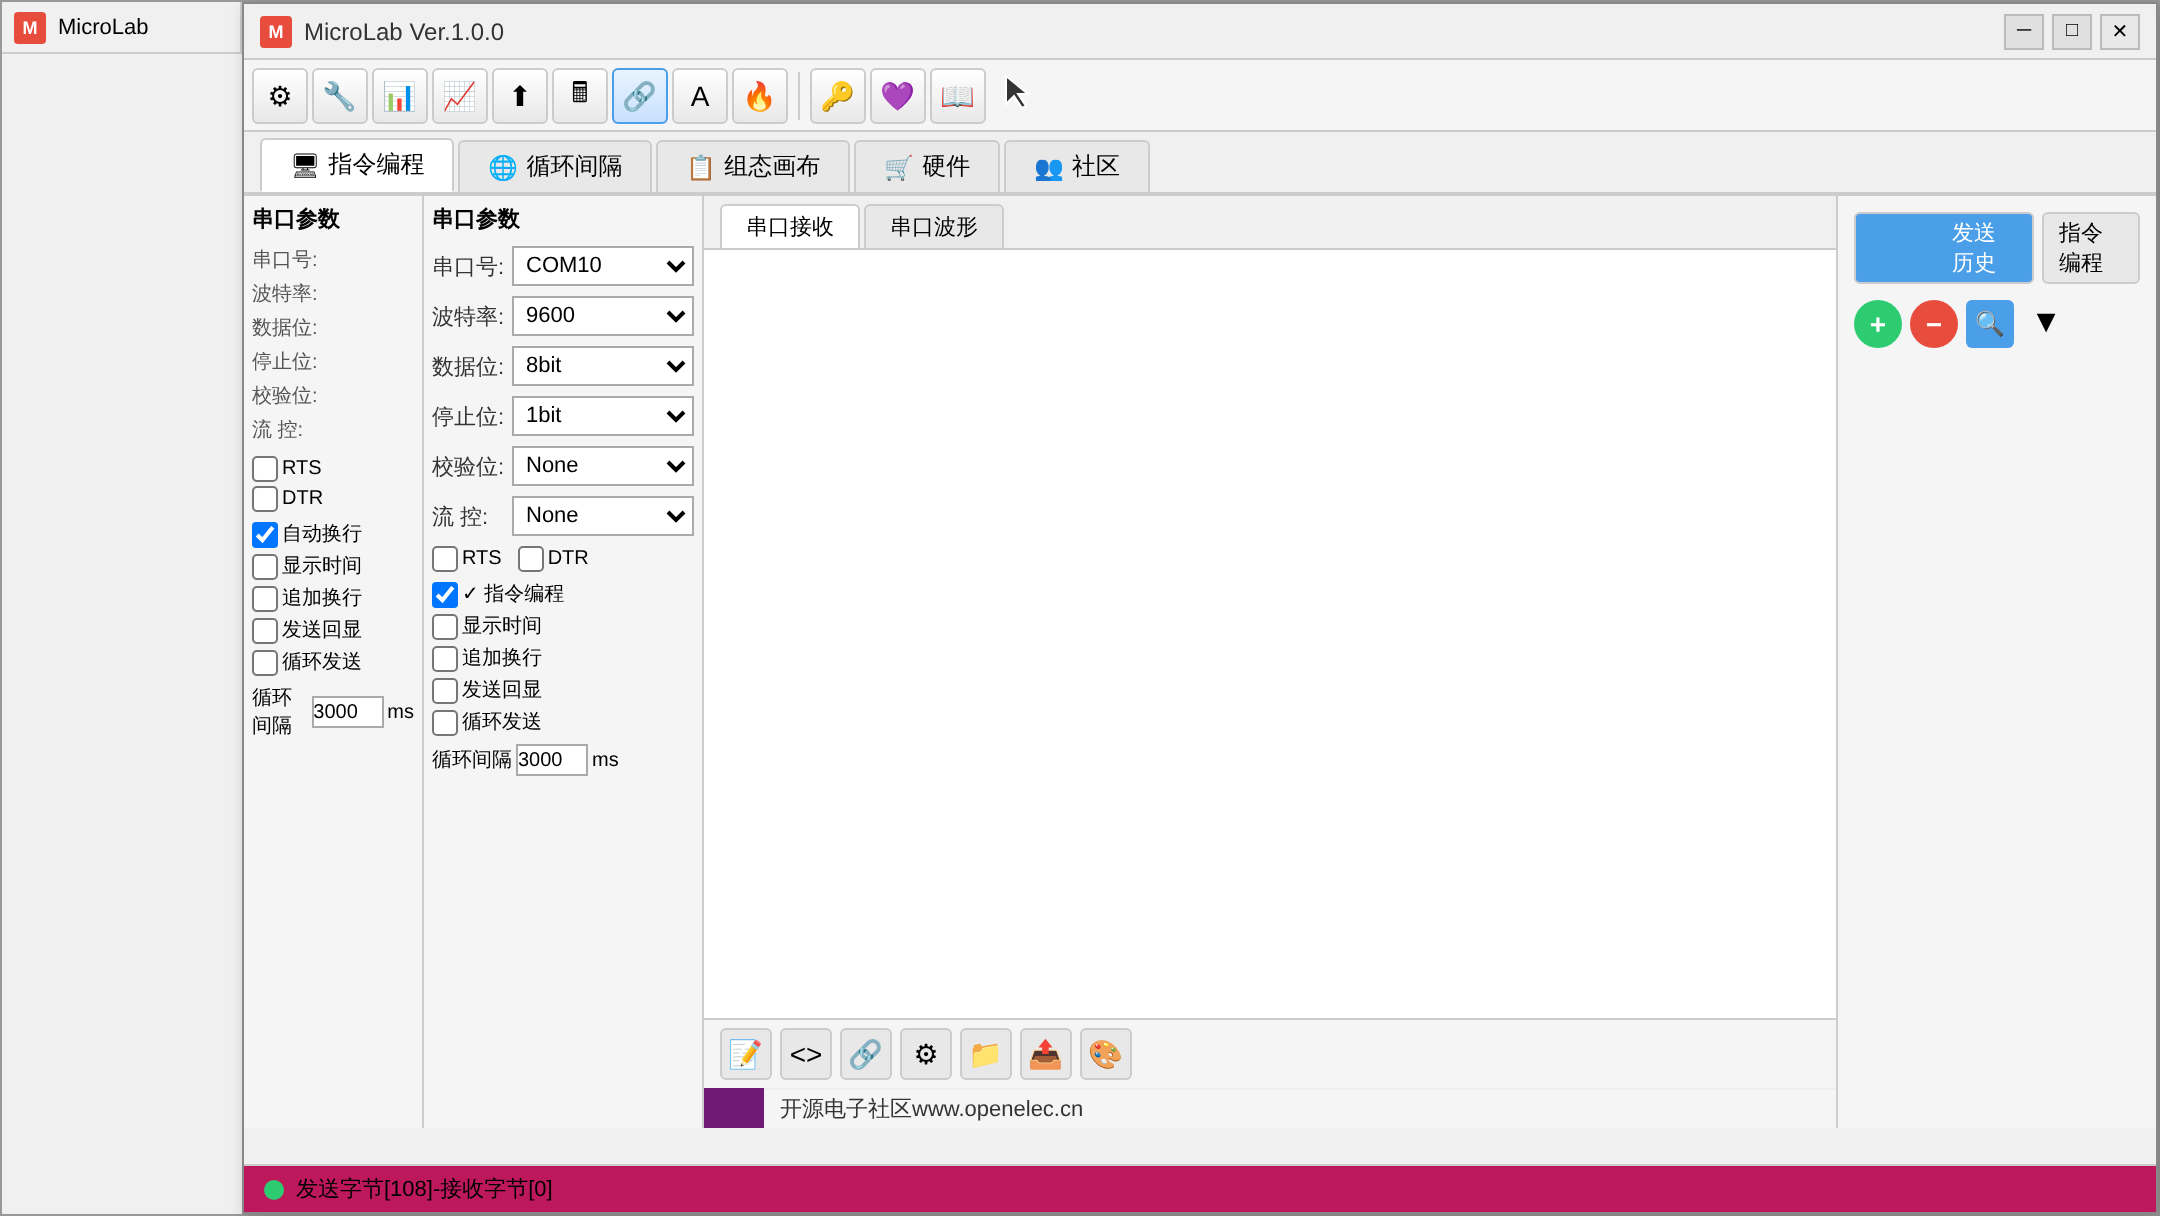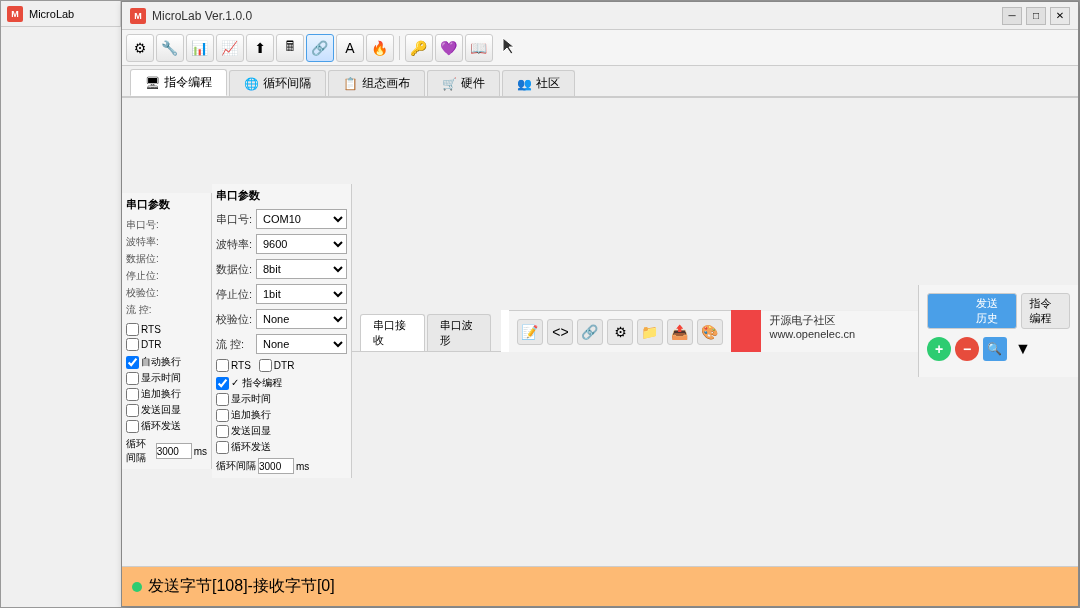--- a/index.html
+++ b/index.html
@@ -192,27 +192,27 @@
       background: none;
       border: none;
       cursor: pointer;
       font-size: 16px;
     }
 
     
     .status-bar {
       position: absolute;
       bottom: 0; left: 0; right: 0;
-      height: 40px;
-      background: #fdba74;
+      height: 24px;
+      background: #be185d;
       border-top: 1px solid #ccc;
       display: flex;
       align-items: center;
       padding: 0 10px;
-      font-size: 16px;
+      font-size: 11px;
     }
     .status-dot {
       width: 10px; height: 10px;
       border-radius: 50%;
       background: #2ecc71;
       margin-right: 6px;
     }
 
     
     .annotation {
@@ -481,21 +481,21 @@
       <div class="tab">
         <span>🛒</span>
         <span>硬件</span>
       </div>
       <div class="tab">
         <span>👥</span>
         <span>社区</span>
       </div>
     </div>
 
-    <div style="display:flex; height: calc(608px - 28px - 22px - 36px - 32px - 24px); position:relative;align-items:center;">
+    <div style="display:flex; height: calc(608px - 28px - 22px - 36px - 32px - 24px); position:relative;">
 
       <div style="width:90px; background:#f5f5f5; border-right:1px solid #ccc; padding:4px;">
         <div style="font-weight:bold; font-size:11px; margin-bottom:6px;">串口参数</div>
         <div style="font-size:10px; color:#555; margin-bottom:3px;">串口号:</div>
         <div style="font-size:10px; color:#555; margin-bottom:3px;">波特率:</div>
         <div style="font-size:10px; color:#555; margin-bottom:3px;">数据位:</div>
         <div style="font-size:10px; color:#555; margin-bottom:3px;">停止位:</div>
         <div style="font-size:10px; color:#555; margin-bottom:3px;">校验位:</div>
         <div style="font-size:10px; color:#555; margin-bottom:3px;">流 控:</div>
         <div style="margin-top:6px;">
@@ -606,21 +606,21 @@
           <input type="checkbox" style=""> 
             <span>循环发送</span>
         </label>
         <div style="font-size:10px; display:flex; align-items:center; gap:2px;">
           <span>循环间隔</span>
           <input type="text" value="3000" style="width: 36px; height: 16px; font-size: 10px; border: 1px solid rgb(170, 170, 170);">
           <span>ms</span>
         </div>
       </div>
 
-      <div style="flex:1; display:flex; flex-direction:row; background:#ef4444; position:relative;">
+      <div style="flex:1; display:flex; flex-direction:column; background:#701a75; position:relative;">
 
         <div class="inner-tab-bar">
           <div class="inner-tab active">串口接收</div>
           <div class="inner-tab">串口波形</div>
         </div>
 
         <div style="flex:1; background:white; padding:4px; font-size:11px; overflow:hidden;">
         </div>
 
         <div class="bottom-toolbar">

